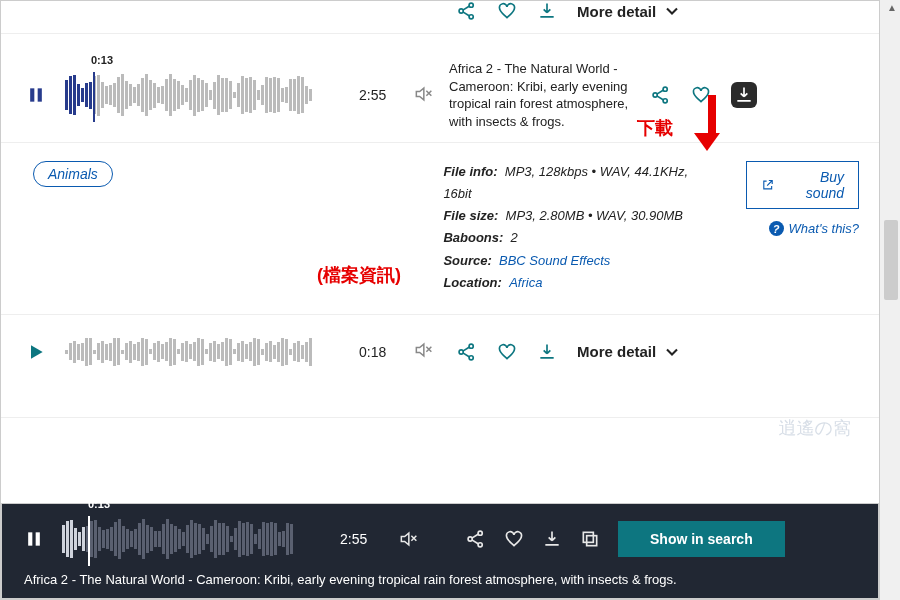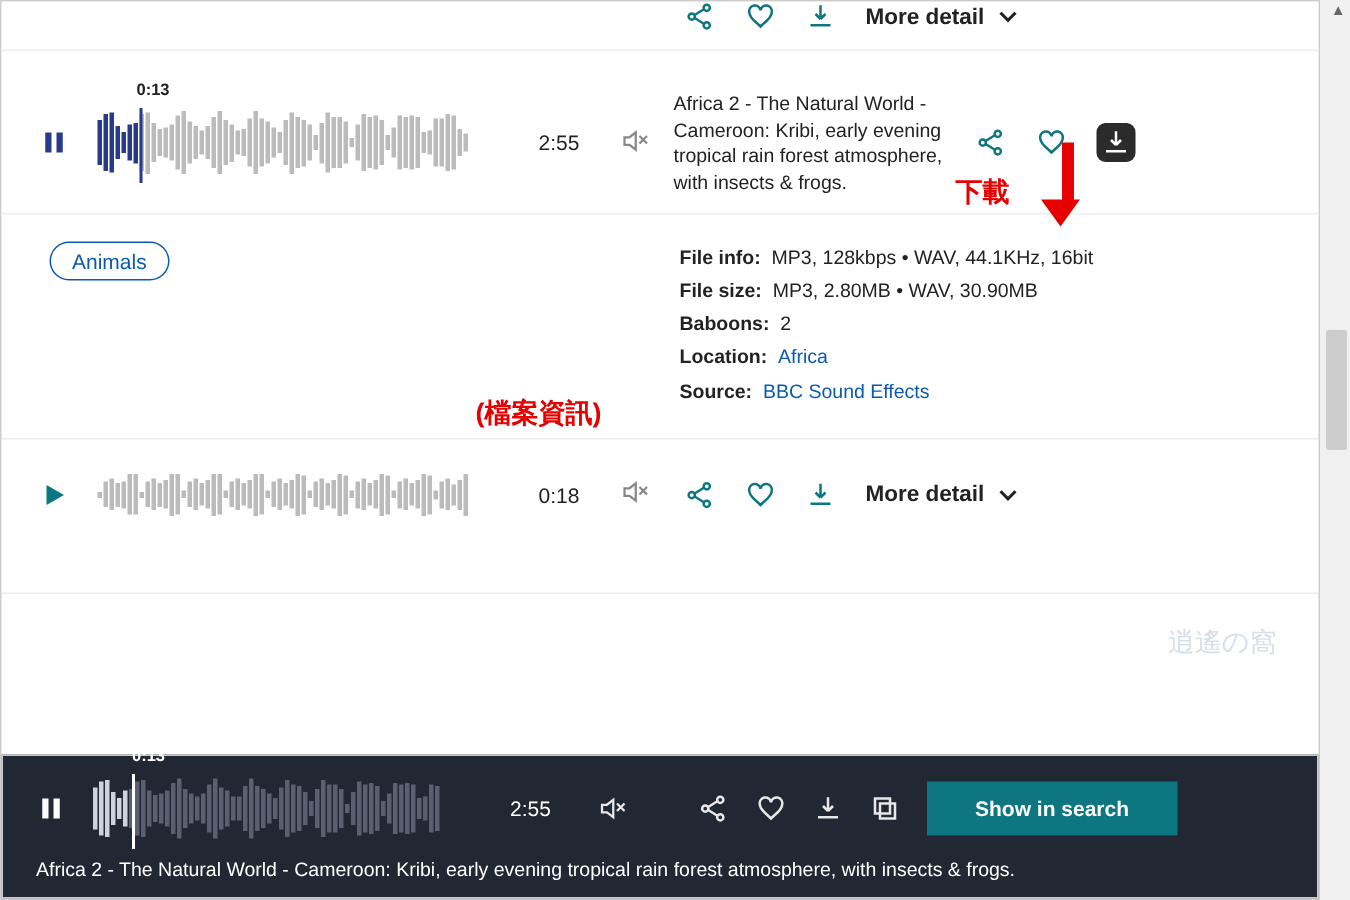--- a/index.html
+++ b/index.html
@@ -41,21 +41,21 @@
   .dl-box .sep { color:#888; }
   .dl-active { background:#2b2b2b; color:#fff; border-radius:6px; padding:3px; display:inline-flex; }
 
   
   .anno { position:absolute; color:#e60000; font-weight:bold; font-size:18px; font-family: "PingFang TC","Microsoft JhengHei",sans-serif; }
   .arrow-down { position:absolute; }
   .arrow-down .shaft { width:8px; height:40px; background:#e60000; margin:0 auto; }
   .arrow-down .head { width:0; height:0; border-left:13px solid transparent; border-right:13px solid transparent; border-top:18px solid #e60000; margin-top:-2px; }
 
   
-  .details { display:flex; padding: 18px 20px 20px 32px; gap: 30px; }
+  .details { display:flex; padding: 18px 20px 20px 32px; gap: 30px; font-style: italic; }
   .tag { border:1.5px solid #0a5ab0; color:#0a5ab0; border-radius: 16px; padding: 4px 14px; font-size: 14px; display:inline-block; }
   .info { font-size: 13px; line-height:1.7; width: 280px; }
   .info b { font-weight:bold; }
   .info a { color:#0a5ab0; text-decoration:none; }
   .side-actions { margin-left:auto; text-align:right; }
   .buy-btn { border:1px solid #0a5ab0; color:#0a5ab0; padding:7px 14px; font-size:14px; display:inline-flex; align-items:center; gap:6px; }
   .whats { color:#0a5ab0; font-size:13px; margin-top:12px; display:inline-flex; align-items:center; gap:5px; }
   .qmark { width:15px; height:15px; border-radius:50%; background:#0a5ab0; color:#fff; font-size:11px; display:inline-flex; align-items:center; justify-content:center; font-weight:bold; }
 
   
@@ -213,22 +213,34 @@
 
   <div class="details">
     <div style="width:130px;">
       <span class="tag">Animals</span>
     </div>
     <div style="width:230px;"></div>
     <div class="info">
       <div><b>File info:</b>&nbsp;&nbsp;<span>MP3, 128kbps • WAV, 44.1KHz, 16bit</span></div>
       <div><b>File size:</b>&nbsp;&nbsp;<span>MP3, 2.80MB • WAV, 30.90MB</span></div>
       <div><b>Baboons:</b>&nbsp;&nbsp;<span>2</span></div>
+      <div><b>Source:</b>&nbsp;&nbsp;<a>BBC Sound Effects</a></div>
       <div><b>Location:</b>&nbsp;&nbsp;<a>Africa</a></div>
-      <div><b>Source:</b>&nbsp;&nbsp;<a>BBC Sound Effects</a></div>
+    </div>
+    <div class="side-actions">
+      <span class="buy-btn">
+        <span class="ic" style="width:14px;height:14px;"><svg viewBox="0 0 24 24" fill="none" stroke="currentColor" stroke-width="2">
+              <path d="M14 4h6v6M20 4l-9 9M19 14v5H5V5h5"></path>
+            </svg></span>
+        <span>Buy sound</span>
+      </span><br>
+      <span class="whats">
+        <span class="qmark">?</span>
+        <span>What's this?</span>
+      </span>
     </div>
   </div>
 
   <div class="card" style="border-top:1px solid #eee; padding-bottom:40px;">
     <div class="row1">
       <div class="play-col">
         <span class="ic play-btn"><svg viewBox="0 0 24 24" fill="currentColor">
               <polygon points="6 4 20 12 6 20"></polygon>
             </svg></span>
       </div>

